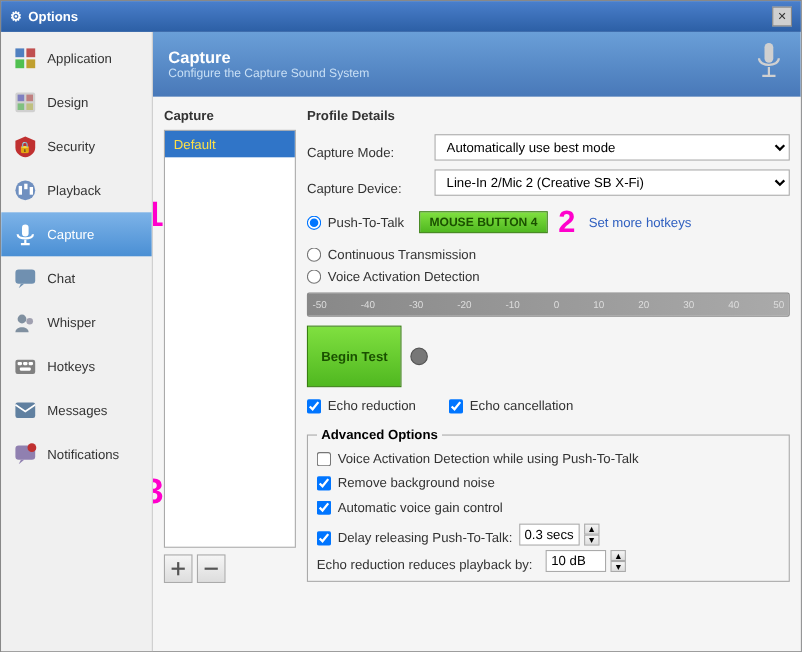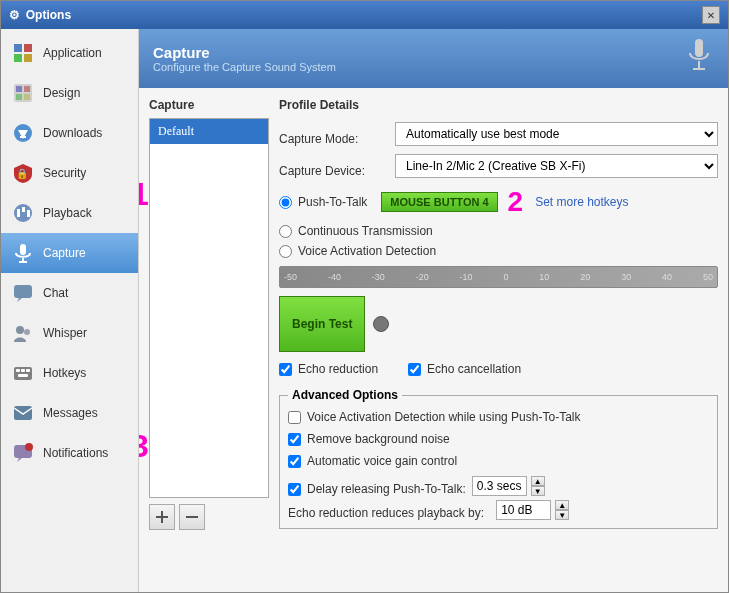--- a/index.html
+++ b/index.html
@@ -146,22 +146,21 @@
     
     .profile-item {
       padding: 5px 8px;
       cursor: pointer;
       font-size: 12px;
       color: #333;
     }
     
     .profile-item.selected {
       background: #3075c8;
-      color: #ffffff;
-      font-family: Liberation Serif, serif;
+      color: #fde047;
     }
     
     .profile-actions {
       display: flex;
       gap: 4px;
       margin-top: 6px;
     }
     
     .icon-btn {
       width: 26px;
@@ -411,30 +410,20 @@
         <div class="sidebar-icon">
           <svg width="22" height="22" viewBox="0 0 22 22">
               <rect x="2" y="2" width="18" height="18" fill="#d0d0d0" rx="2"></rect>
               <rect x="4" y="4" width="6" height="6" fill="#8080c0"></rect>
               <rect x="12" y="4" width="6" height="6" fill="#c08080"></rect>
               <rect x="4" y="12" width="6" height="6" fill="#80c080"></rect>
               <rect x="12" y="12" width="6" height="6" fill="#c0c080"></rect>
             </svg>
         </div>
         <span>Design</span>
-      </div>
-      <div class="sidebar-item">
-        <div class="sidebar-icon">
-          <svg width="22" height="22" viewBox="0 0 22 22">
-              <circle cx="11" cy="11" r="9" fill="#5090d0"></circle>
-              <polygon points="11,5 16,14 6,14" fill="white" transform="rotate(180,11,11)"></polygon>
-              <rect x="8" y="14" width="6" height="2" fill="white"></rect>
-            </svg>
-        </div>
-        <span>Downloads</span>
       </div>
       <div class="sidebar-item">
         <div class="sidebar-icon">
           <svg width="22" height="22" viewBox="0 0 22 22">
               <path d="M11 2 L20 6 L20 12 C20 17 16 20 11 21 C6 20 2 17 2 12 L2 6 Z" fill="#c03030"></path>
               <text x="11" y="15" text-anchor="middle" font-size="10" fill="white">🔒</text>
             </svg>
         </div>
         <span>Security</span>
       </div>

